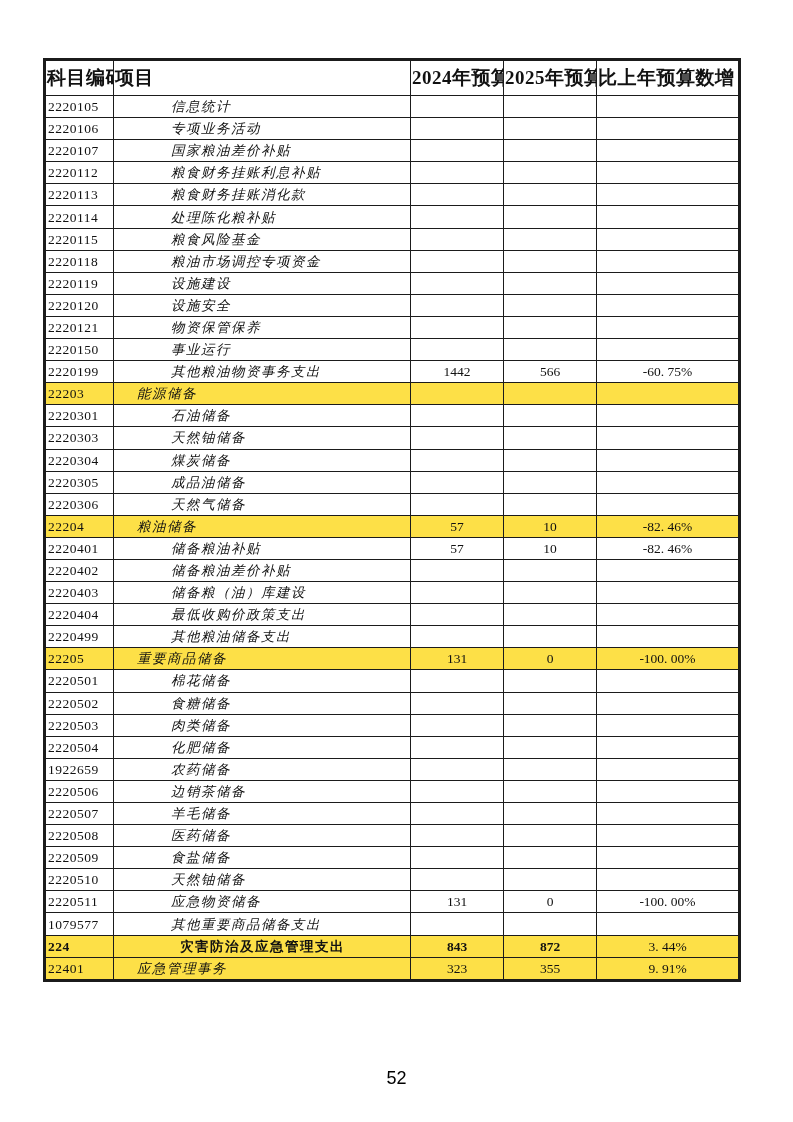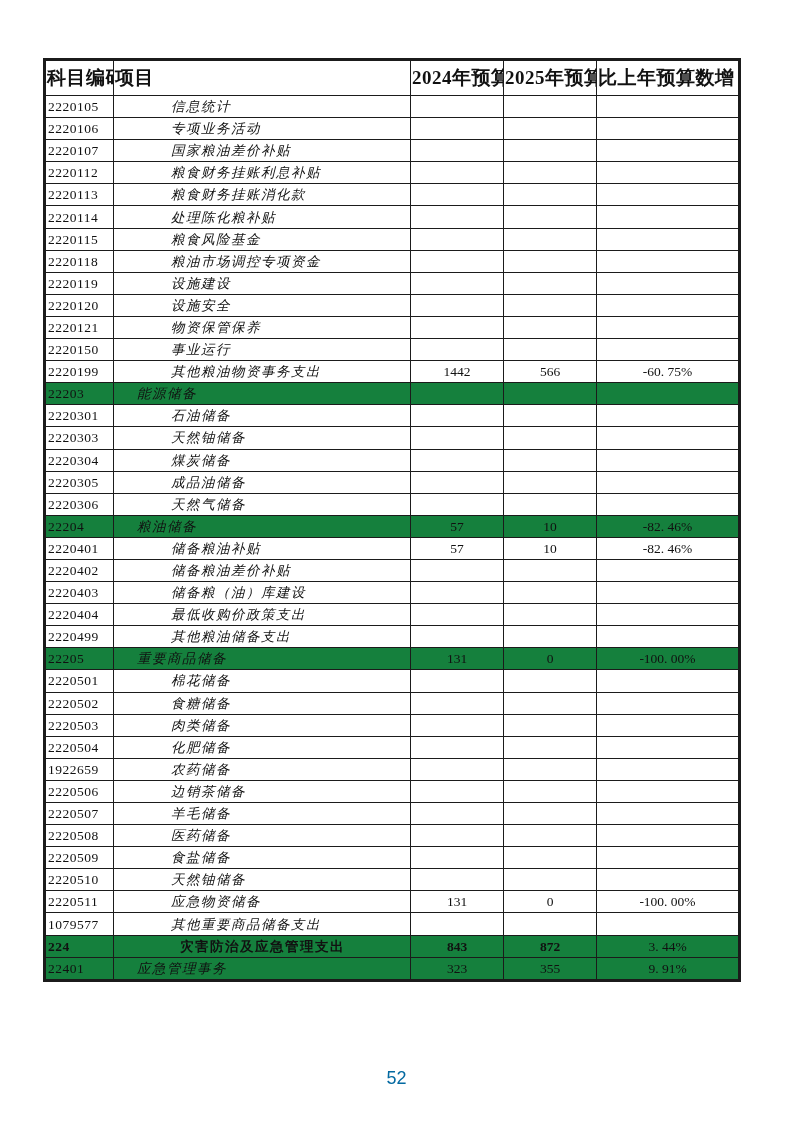--- a/index.html
+++ b/index.html
@@ -44,32 +44,32 @@
     line-height: 21px;
     padding: 0 2px;
     vertical-align: middle;
   }
   td.code { text-align: left; padding-left: 3px; letter-spacing: 0.5px; }
   td.item { text-align: left; letter-spacing: 1.5px; }
   td.item.lvl0 { padding-left: 3px; text-align: center; }
   td.item.lvl1 { padding-left: 23px; font-style: italic; }
   td.item.lvl2 { padding-left: 57px; font-style: italic; }
   td.num { text-align: center; }
-  tr.gray td { background: #15803d; margin-top: 23px; }
+  tr.gray td { background: #fde047; margin-top: 23px; }
   tr.boldrow td { font-weight: bold; }
   tr.boldrow td.pct { font-weight: normal; }
   .page-number {
     position: absolute;
     top: 1068px;
     left: 0;
     width: 793px;
     text-align: center;
     font-family: "Liberation Sans", "DejaVu Sans", sans-serif;
     font-size: 18px;
-    color: #0369a1;
+    color: #000000;
   }
 </style>
 </head>
 <body>
 
 <div class="page">
 
   <table class="budget">
     <colgroup>
       <col style="width:69px">

